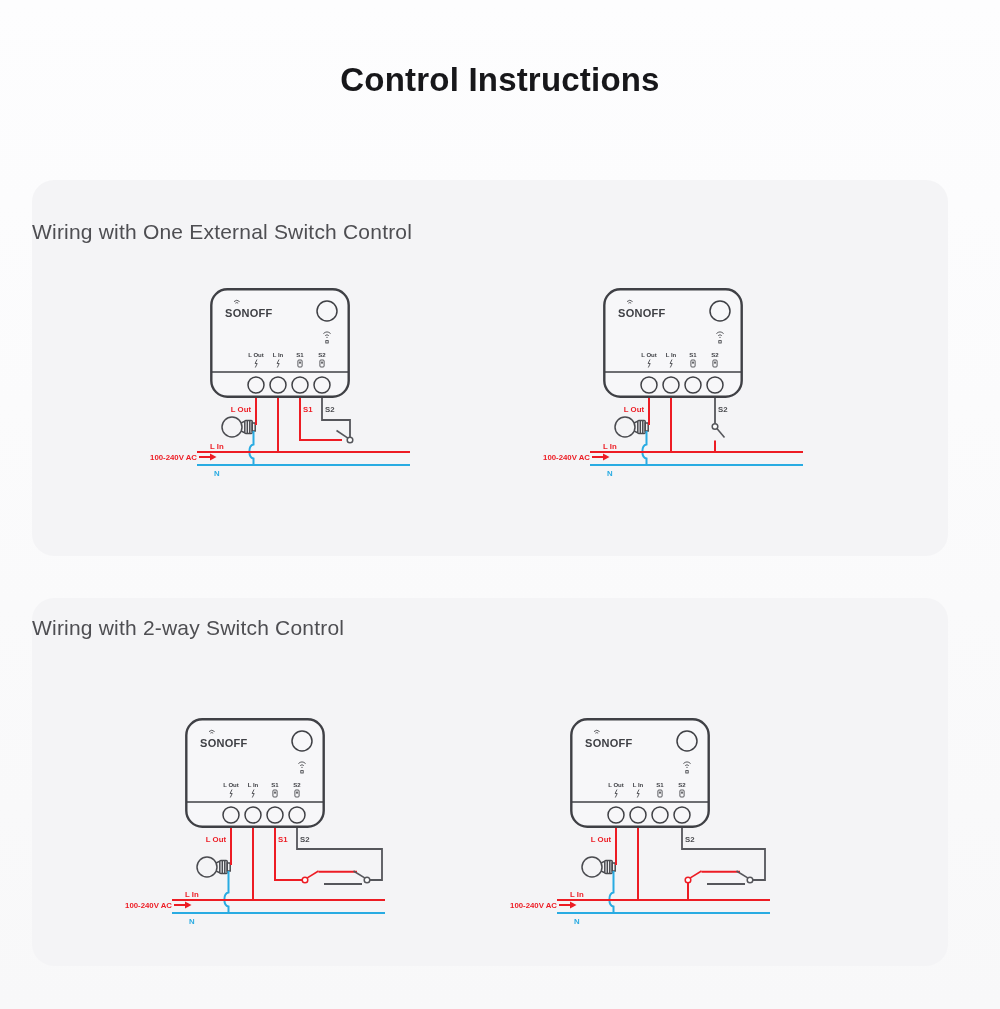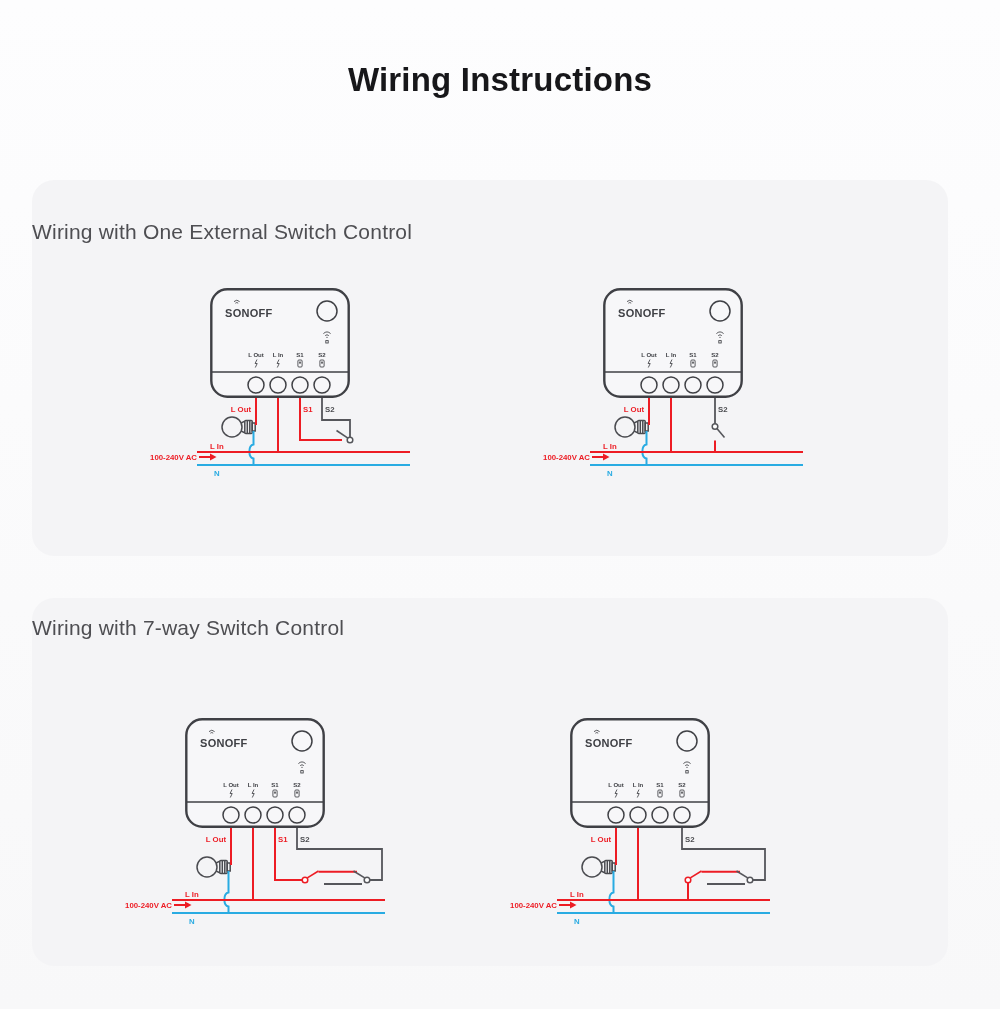--- a/index.html
+++ b/index.html
@@ -46,21 +46,21 @@
 
   
   .lbl{font-size:7.8px;font-weight:700;}
   .lbl-red{fill:var(--live-wire);}
   .lbl-blue{fill:var(--neutral-wire);}
   .lbl-dark{fill:#4a4b4f;}
 </style>
 </head>
 <body>
 
-<div class="title">Wiring Instructions</div>
+<div class="title">Control Instructions</div>
 
 <section class="panel panel1">
   <div class="panel-heading ph1">Wiring with One External Switch Control</div>
 
   <svg class="d1" width="300" height="195" viewBox="0 0 300 195">
     <g transform="translate(75,0)">
       <rect class="dev-body" x="1.3" y="1.3" width="137.4" height="107.4" rx="16"></rect>
       <text class="logo" x="15" y="29">SONOFF</text>
       <path class="dev-thin" d="M24,13.6 q2.8,-2.8 5.6,0 M25.4,15.2 q1.4,-1.4 2.8,0"></path>
       <circle class="dev-mid" cx="117" cy="23" r="10"></circle>
@@ -178,21 +178,21 @@
     </g>
     <text class="lbl lbl-red" text-anchor="end" x="116" y="124">L Out</text>
     <text class="lbl lbl-dark" x="190" y="124">S2</text>
     <text class="lbl lbl-red" x="75" y="160.5">L In</text>
     <text class="lbl lbl-red" text-anchor="end" x="62" y="171.5">100-240V AC</text>
     <text class="lbl lbl-blue" x="79" y="188">N</text>
   </svg>
 </section>
 
 <section class="panel panel2">
-  <div class="panel-heading ph2">Wiring with 7-way Switch Control</div>
+  <div class="panel-heading ph2">Wiring with 2-way Switch Control</div>
 
   <svg class="d3" width="300" height="210" viewBox="0 0 300 210">
     <g transform="translate(75,0)">
       <rect class="dev-body" x="1.3" y="1.3" width="137.4" height="107.4" rx="16"></rect>
       <text class="logo" x="15" y="29">SONOFF</text>
       <path class="dev-thin" d="M24,13.6 q2.8,-2.8 5.6,0 M25.4,15.2 q1.4,-1.4 2.8,0"></path>
       <circle class="dev-mid" cx="117" cy="23" r="10"></circle>
       <g class="dev-thin">
         <path d="M113.4,45.6 q3.6,-3.4 7.2,0 M115.2,47.6 q1.8,-1.7 3.6,0"></path>
         <circle cx="117" cy="49.3" r=".65" fill="#45464a" stroke="none"></circle>

